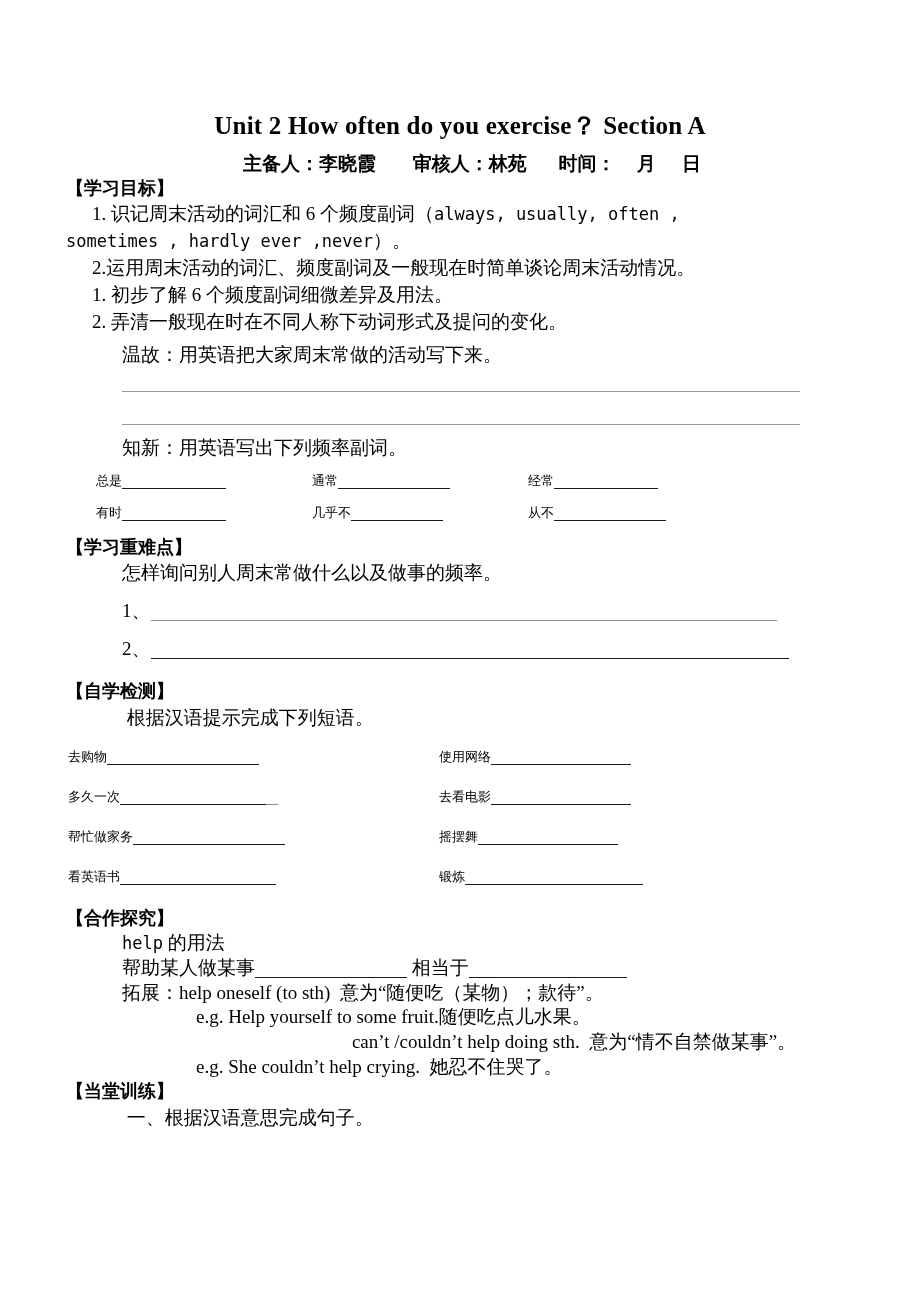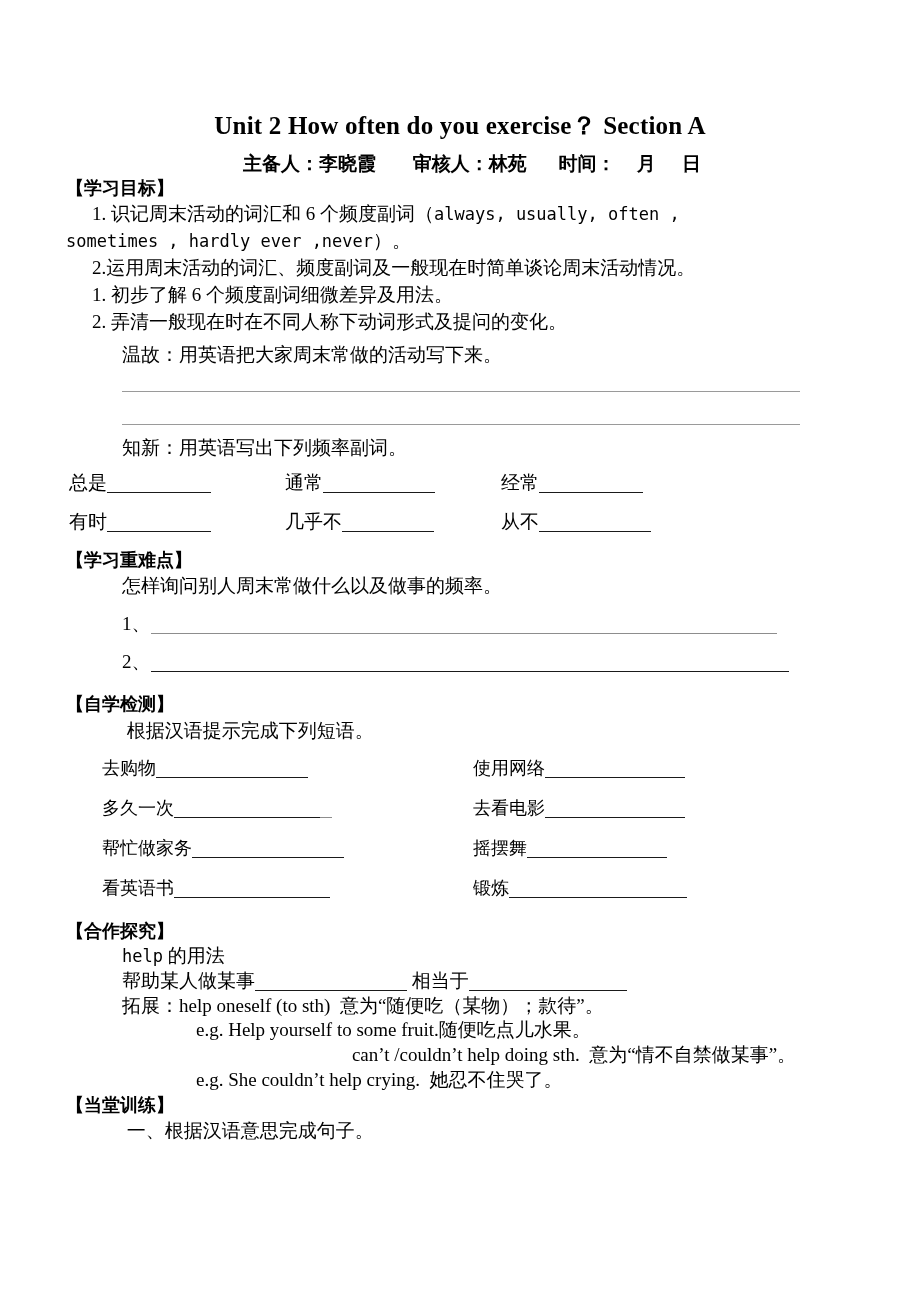--- a/index.html
+++ b/index.html
@@ -94,22 +94,22 @@
     border-bottom: 1px solid #1a1a1a;
     height: 18px;
     vertical-align: -4px;
   }
   .blank-gray {
     border-bottom-color: #8d8d8d;
   }
 
   
   .grid3 {
-    padding-left: 69px;
-    font-size: 19px;
+    padding-left: 96px;
+    font-size: 13px;
     line-height: 1.42;
     margin: 0;
   }
   .grid3 .cell {
     display: inline-block;
     width: 216px;
     white-space: nowrap;
   }
   .grid3 .cell:last-child { width: auto; }
 
@@ -119,22 +119,22 @@
     font-size: 19px;
     line-height: 1.0;
     margin: 0;
     height: 38px;
     white-space: nowrap;
   }
   .numline .num { display: inline-block; }
 
   
   .grid2 {
-    padding-left: 102px;
-    font-size: 18px;
+    padding-left: 68px;
+    font-size: 13px;
     line-height: 1.0;
     margin: 0;
     height: 40px;
     white-space: nowrap;
   }
   .grid2 .cell {
     display: inline-block;
     width: 371px;
   }
   .grid2 .cell:last-child { width: auto; }

